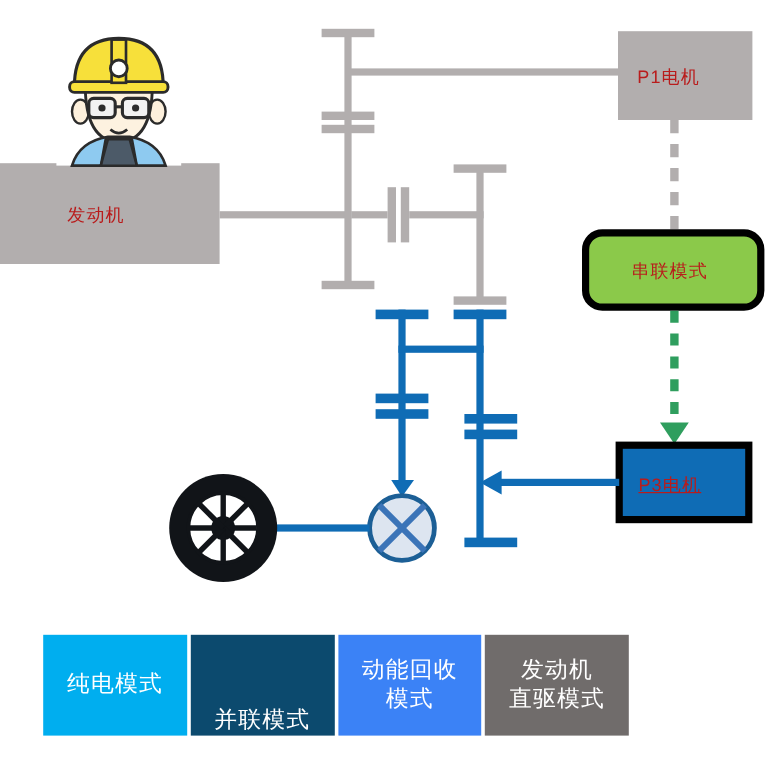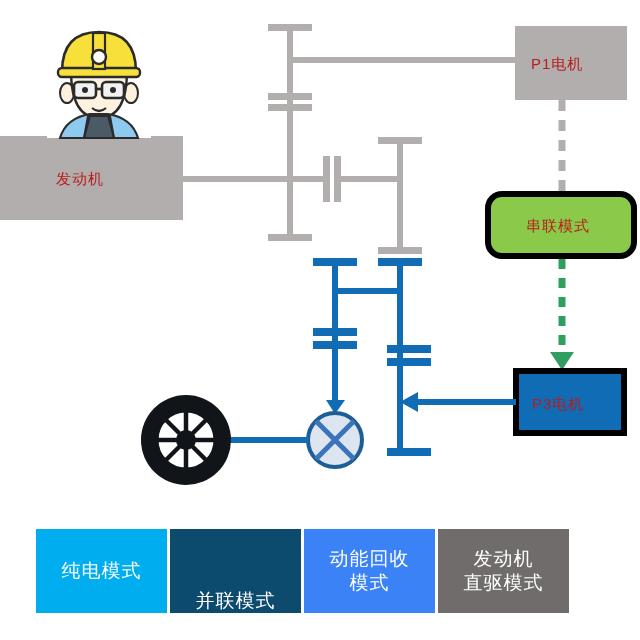--- a/index.html
+++ b/index.html
@@ -30,28 +30,28 @@
     position: absolute;
     color: #b91c1c;
     font-size: 15px;
     letter-spacing: 1px;
     white-space: nowrap;
     pointer-events: none;
   }
   #engine-label { left: 56px; top: 170px; }
   #p1-label     { left: 531px; top: 55px; }
   #battery-label{ left: 526px; top: 217px; }
-  #p3-label     { left: 532px; top: 395px; }
+  #p3-label     { left: 532px; top: 395px; text-decoration: underline; }
 
   
   #mode-bar {
     position: absolute;
     left: 36px;
     top: 529px;
-    width: 533px;
+    width: 488px;
     height: 84px;
     display: flex;
     gap: 3px;
   }
   .mode-item {
     flex: 1 1 0;
     display: flex;
     align-items: center;
     justify-content: center;
     text-align: center;

